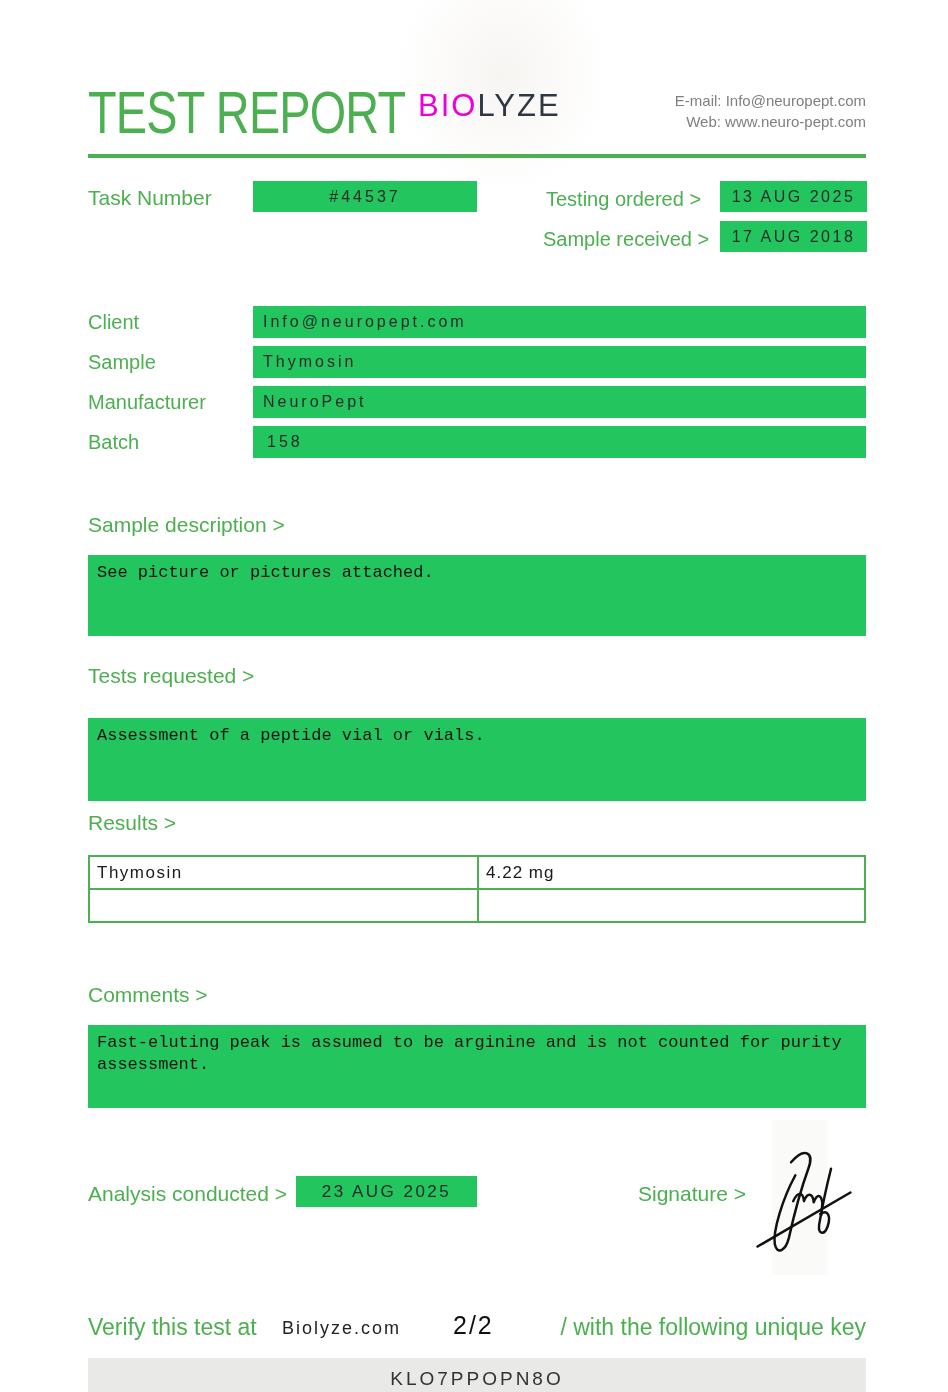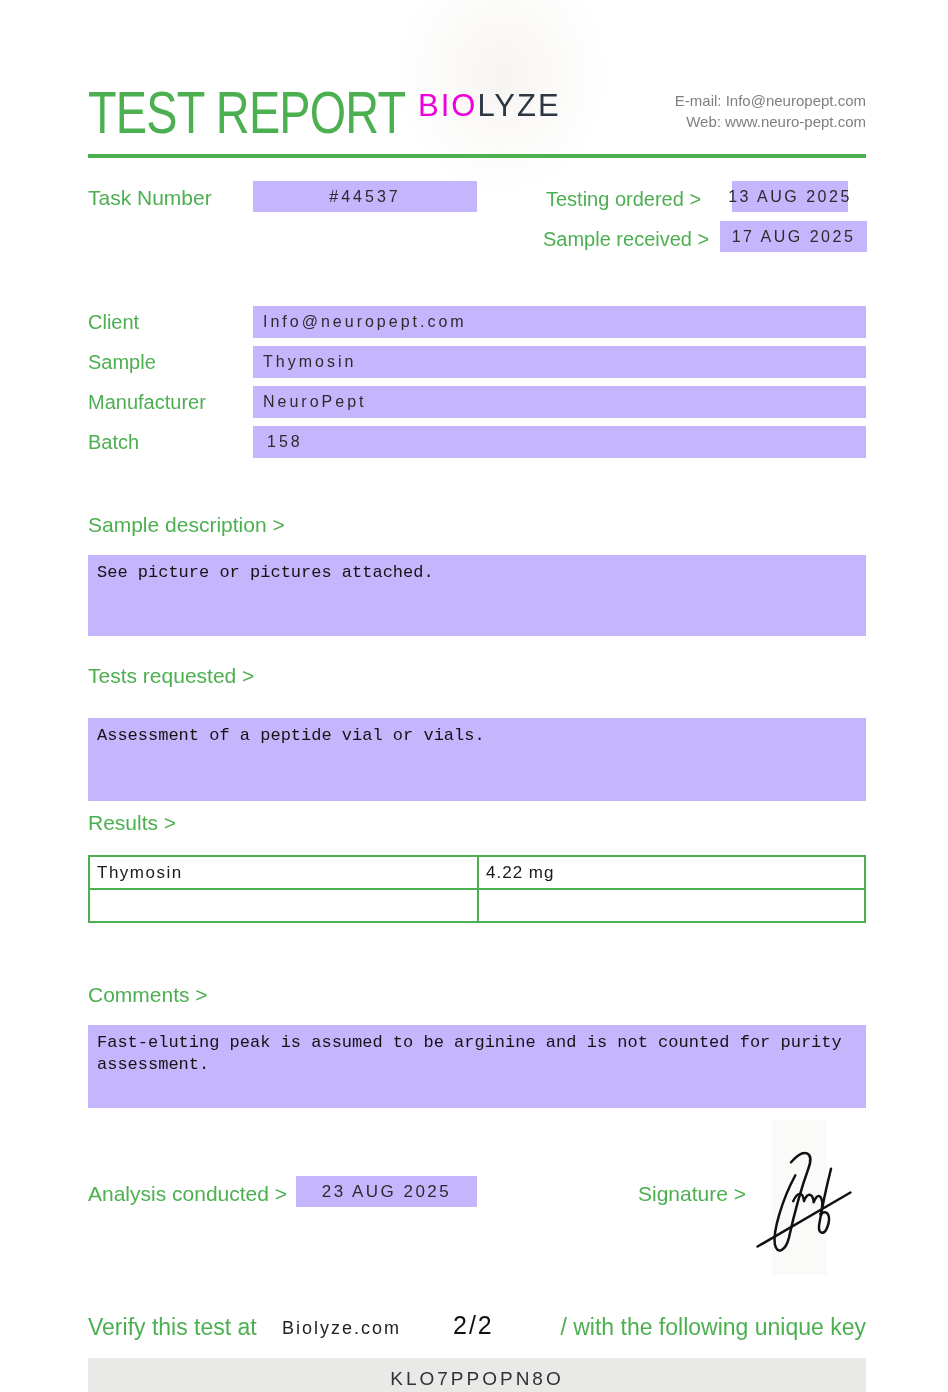--- a/index.html
+++ b/index.html
@@ -7,21 +7,21 @@
   body {
     position:relative;
     background:#ffffff;
     font-family:"Liberation Sans", sans-serif;
     overflow:hidden;
     color:#1a1a1a;
   }
   .abs { position:absolute; }
   .green { color:#4caf50; }
   .graybox {
-    background:#c4b5fd;
+    background:#22c55e;
     color:#2b2b2b;
   }
   
   .blob {
     border-radius:50%;
     background:radial-gradient(ellipse at center, #f7f5f2 0%, rgba(247,245,242,0) 70%);
     pointer-events:none;
   }
   .band { background:#fafaf8; pointer-events:none; }
 
@@ -107,24 +107,24 @@
 <div class="abs contact">
   <div>E-mail: Info@neuropept.com</div>
   <div>Web: www.neuro-pept.com</div>
 </div>
 <div class="abs rule"></div>
 
 <div class="abs lbl-lg green" style="left:88px; top:186px;">Task Number</div>
 <div class="abs vbox graybox" style="left:253px; top:181px; width:224px;">#44537</div>
 
 <div class="abs lbl green" style="left:546px; top:188px;">Testing ordered  &gt;</div>
-<div class="abs vbox graybox" style="left:720px; top:181px; width:116px; letter-spacing:2.5px;margin-left:12px;">13 AUG 2025</div>
+<div class="abs vbox graybox" style="left:720px; top:181px; width:147px; letter-spacing:2.5px;">13 AUG 2025</div>
 
 <div class="abs lbl green" style="left:543px; top:228px;">Sample received &gt;</div>
-<div class="abs vbox graybox" style="left:720px; top:221px; width:147px; letter-spacing:2.5px;">17 AUG 2025</div>
+<div class="abs vbox graybox" style="left:720px; top:221px; width:147px; letter-spacing:2.5px;">17 AUG 2018</div>
 
 <div class="abs lbl green" style="left:88px; top:311px;">Client</div>
 <div class="abs fbox graybox" style="left:253px; top:306px; width:613px;">Info@neuropept.com</div>
 
 <div class="abs lbl green" style="left:88px; top:351px;">Sample</div>
 <div class="abs fbox graybox" style="left:253px; top:346px; width:613px;">Thymosin</div>
 
 <div class="abs lbl green" style="left:88px; top:391px;">Manufacturer</div>
 <div class="abs fbox graybox" style="left:253px; top:386px; width:613px;">NeuroPept</div>
 

